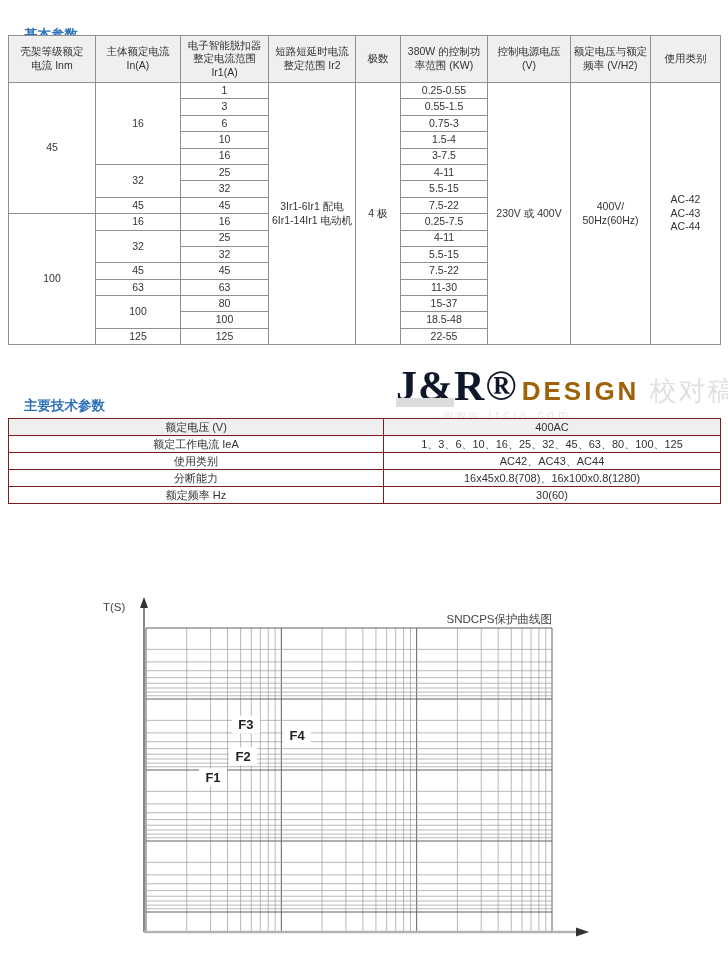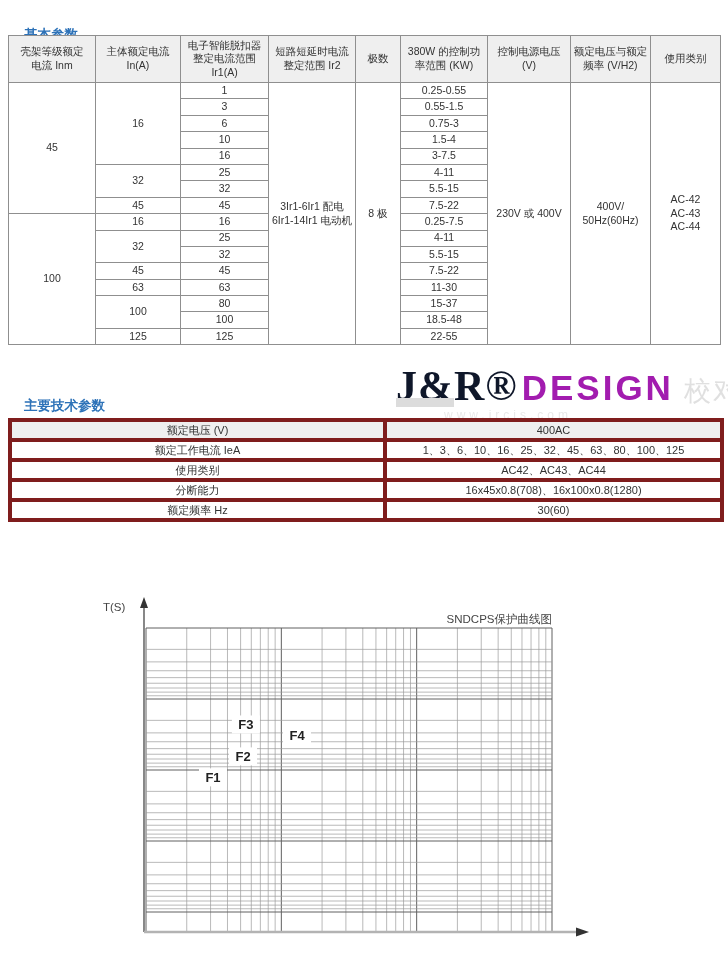--- a/index.html
+++ b/index.html
@@ -8,27 +8,27 @@
   .sec-heading{position:absolute;left:8px;margin:16px;font-size:13.5px;font-weight:bold;color:#2d72b8;}
   .h1pos{top:10px;}
   .h2pos{top:381px;}
   table{border-collapse:collapse;table-layout:fixed;position:absolute;left:8px;background:#fff;z-index:2;}
   .t1{top:35px;width:712px;border-radius:26px;}
   .t1 th{background:#efefef;height:46px;font-weight:normal;}
   .t1 th,.t1 td{border:1px solid #8f8f8f;font-size:10.5px;text-align:center;vertical-align:middle;
                 padding:0 1px;line-height:1.3;white-space:pre-line;color:#333;}
   .t1 td{height:15.4px;}
   .t2{top:418px;width:712px;}
-  .t2 td{border:4px solid #7f1d1d;font-size:11px;text-align:center;height:16px;padding:0 2px;color:#333;}
+  .t2 td{border:1px solid #7f1d1d;font-size:11px;text-align:center;height:16px;padding:0 2px;color:#333;}
   .t2 tr:first-child td{background:#efefef;}
   .watermark{position:absolute;left:396px;top:362px;width:400px;z-index:1;white-space:nowrap;}
   .wm-line1{display:flex;align-items:baseline;}
   .wm-jr{font-family:"Liberation Serif","DejaVu Serif",serif;font-size:42px;font-weight:bold;
          color:#0f172a;letter-spacing:1px;}
-  .wm-design{font-size:35px;font-weight:bold;color:#a21caf;letter-spacing:3px;margin-left:4px;}
+  .wm-design{font-size:26px;font-weight:bold;color:#a16207;letter-spacing:3px;margin-left:4px;}
   .wm-cn{font-size:27px;color:#e0e0e0;margin-left:10px;letter-spacing:2px;}
   .wm-url{font-size:12px;color:#e9e9e9;letter-spacing:4px;margin-left:48px;margin-top:-2px;}
   .wm-bar{position:absolute;left:0;top:36px;width:58px;height:9px;background:#dcdcdc;}
   #chart{position:absolute;left:0;top:596px;z-index:0;}
 </style>
 </head>
 <body>
 
 <div class="page">
 
@@ -67,21 +67,21 @@
           <th>使用类别</th>
         </tr>
       </thead>
     <tbody id="t1-body">
         <tr>
           <td rowspan="8">45</td>
           <td rowspan="5">16</td>
           <td>1</td>
           <td rowspan="16">3Ir1-6Ir1 配电
 6Ir1-14Ir1 电动机</td>
-          <td rowspan="16">8 极</td>
+          <td rowspan="16">4 极</td>
           <td>0.25-0.55</td>
           <td rowspan="16">230V 或 400V</td>
           <td rowspan="16">400V/
 50Hz(60Hz)</td>
           <td rowspan="16">AC-42
 AC-43
 AC-44</td>
         </tr>
         <tr>
           <td>3</td>

